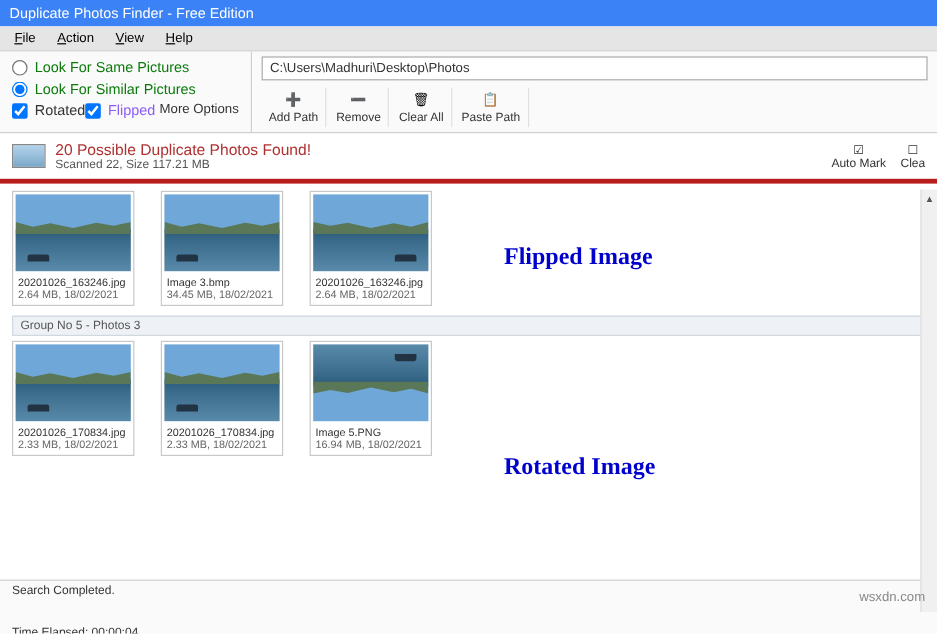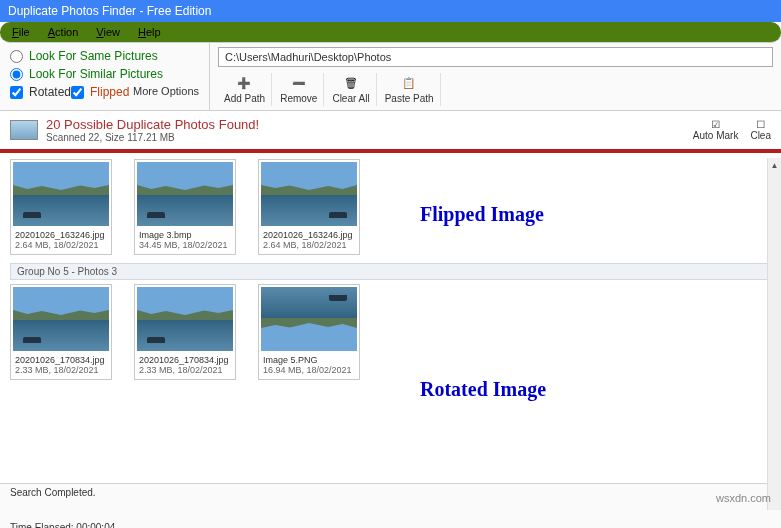--- a/index.html
+++ b/index.html
@@ -1,18 +1,18 @@
 <!DOCTYPE html>
 <html><head>
   <meta charset="utf-8">
   <style>
     * { margin: 0; padding: 0; box-sizing: border-box; font-family: 'Segoe UI', Tahoma, sans-serif; }
     body { width: 781px; height: 528px; overflow: hidden; background: #fff; font-size: 11px; position: relative; }
     .titlebar { background: #3b82f6; color: #fff; padding: 4px 8px; font-size: 12px; }
-    .menubar { background: #4d7c0f; border-bottom: 1px solid #d0d0d0; padding: 2px 4px; display: flex; gap: 2px; border-radius: 10px; }
+    .menubar { background: #e5e5e5; border-bottom: 1px solid #d0d0d0; padding: 2px 4px; display: flex; gap: 2px; }
     .menu-item { padding: 2px 8px; cursor: pointer; }
     .menu-item .ul { text-decoration: underline; }
     .ribbon { display: flex; border-bottom: 1px solid #d0d0d0; background: #fafafa; height: 68px; }
     .ribbon-left { width: 210px; border-right: 1px solid #d0d0d0; padding: 6px 10px; display: flex; flex-direction: column; gap: 4px; }
     .radio-row, .check-row { display: flex; align-items: center; gap: 6px; }
     .radio-row span, .check-row span { color: #0b7a0b; font-size: 12px; }
     .checks-line { display: flex; align-items: flex-start; }
     .checks-line span { color: #333; }
     .more-opts { color: #0054a6; margin-left: auto; cursor: pointer; font-size: 11px; }
     .ribbon-right { flex: 1; display: flex; flex-direction: column; padding: 4px 8px; gap: 4px; }
@@ -72,21 +72,21 @@
       <input type="radio" name="mode" checked="" style="">
         <span>Look For Similar Pictures</span>
     </label>
     <div class="checks-line">
       <label class="check-row">
         <input type="checkbox" checked="" style="">
           <span style="color:#333">Rotated</span>
       </label>
       <label class="check-row">
         <input type="checkbox" checked="" style="">
-          <span style="color:#c2410c">Flipped</span>
+          <span style="color:#8b5cf6">Flipped</span>
       </label>
       <span class="more-opts">More Options</span>
     </div>
   </div>
   <div class="ribbon-right">
     <input class="path-input" value="C:\Users\Madhuri\Desktop\Photos" style="">
     <div class="toolbar">
       <div class="tb-btn">
         <span class="ico">➕</span>
         <span class="lbl">Add Path</span>

